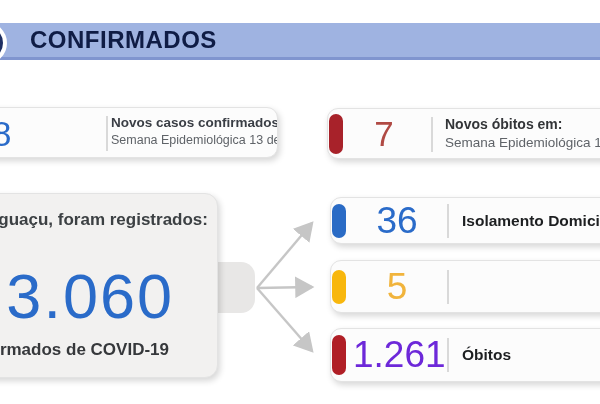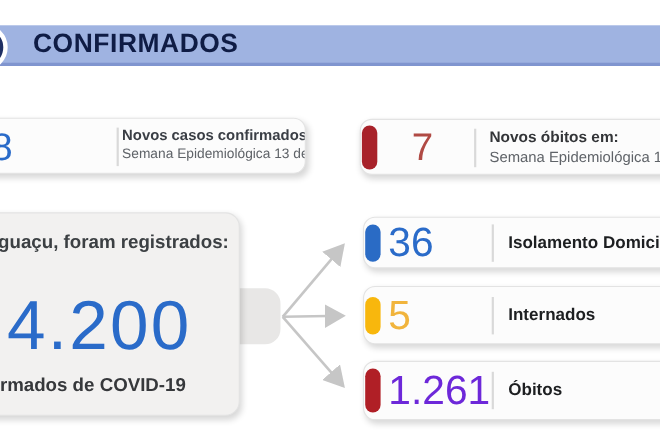--- a/index.html
+++ b/index.html
@@ -89,21 +89,21 @@
     background:#e8e7e6;border-radius:14px;z-index:2;
   }
   .arrows{position:absolute;left:0;top:0;width:600px;height:404px;z-index:1;}
 
   
   .bcard{
     left:330px;width:355px;
     display:flex;align-items:center;
   }
   .bcard .value{
-    width:88px;margin-left:22px;text-align:left;
+    width:88px;margin-left:22px;text-align:center;
     font-size:37px;white-space:nowrap;
   }
   .bcard .vdiv{position:static;width:2px;height:34px;margin-left:6px;flex:0 0 2px;}
   .bcard .label{
     margin-left:13px;font-size:15.5px;font-weight:bold;color:#1d1f21;
     white-space:nowrap;
   }
   .bcard-isolation{top:197px;height:47px;}
   .bcard-interned {top:260px;height:53px;}
   .bcard-deaths   {top:328px;height:54px;}
@@ -151,36 +151,35 @@
     <span class="num">7</span>
     <span class="vdiv"></span>
     <div class="txt">
       <div class="t1">Novos óbitos em:</div>
       <div class="t2">Semana Epidemiológica 13 de 2022</div>
     </div>
   </div>
 
   <div class="card card-total">
     <div class="intro">do Iguaçu, foram registrados:</div>
-    <div class="bignum">4.200</div>
+    <div class="bignum">3.060</div>
     <div class="caption">confirmados de COVID-19</div>
   </div>
 
   <div class="card bcard bcard-isolation">
     <span class="pill pill-blue"></span>
     <span class="value val-blue">36</span>
     <span class="vdiv"></span>
     <span class="label">Isolamento Domiciliar</span>
   </div>
 
   <div class="card bcard bcard-interned">
     <span class="pill pill-yellow"></span>
     <span class="value val-yellow">5</span>
     <span class="vdiv"></span>
-    <span class="label">Internados</span>
   </div>
 
   <div class="card bcard bcard-deaths">
     <span class="pill pill-red"></span>
     <span class="value val-red">1.261</span>
     <span class="vdiv"></span>
     <span class="label">Óbitos</span>
   </div>
 
 </div>

